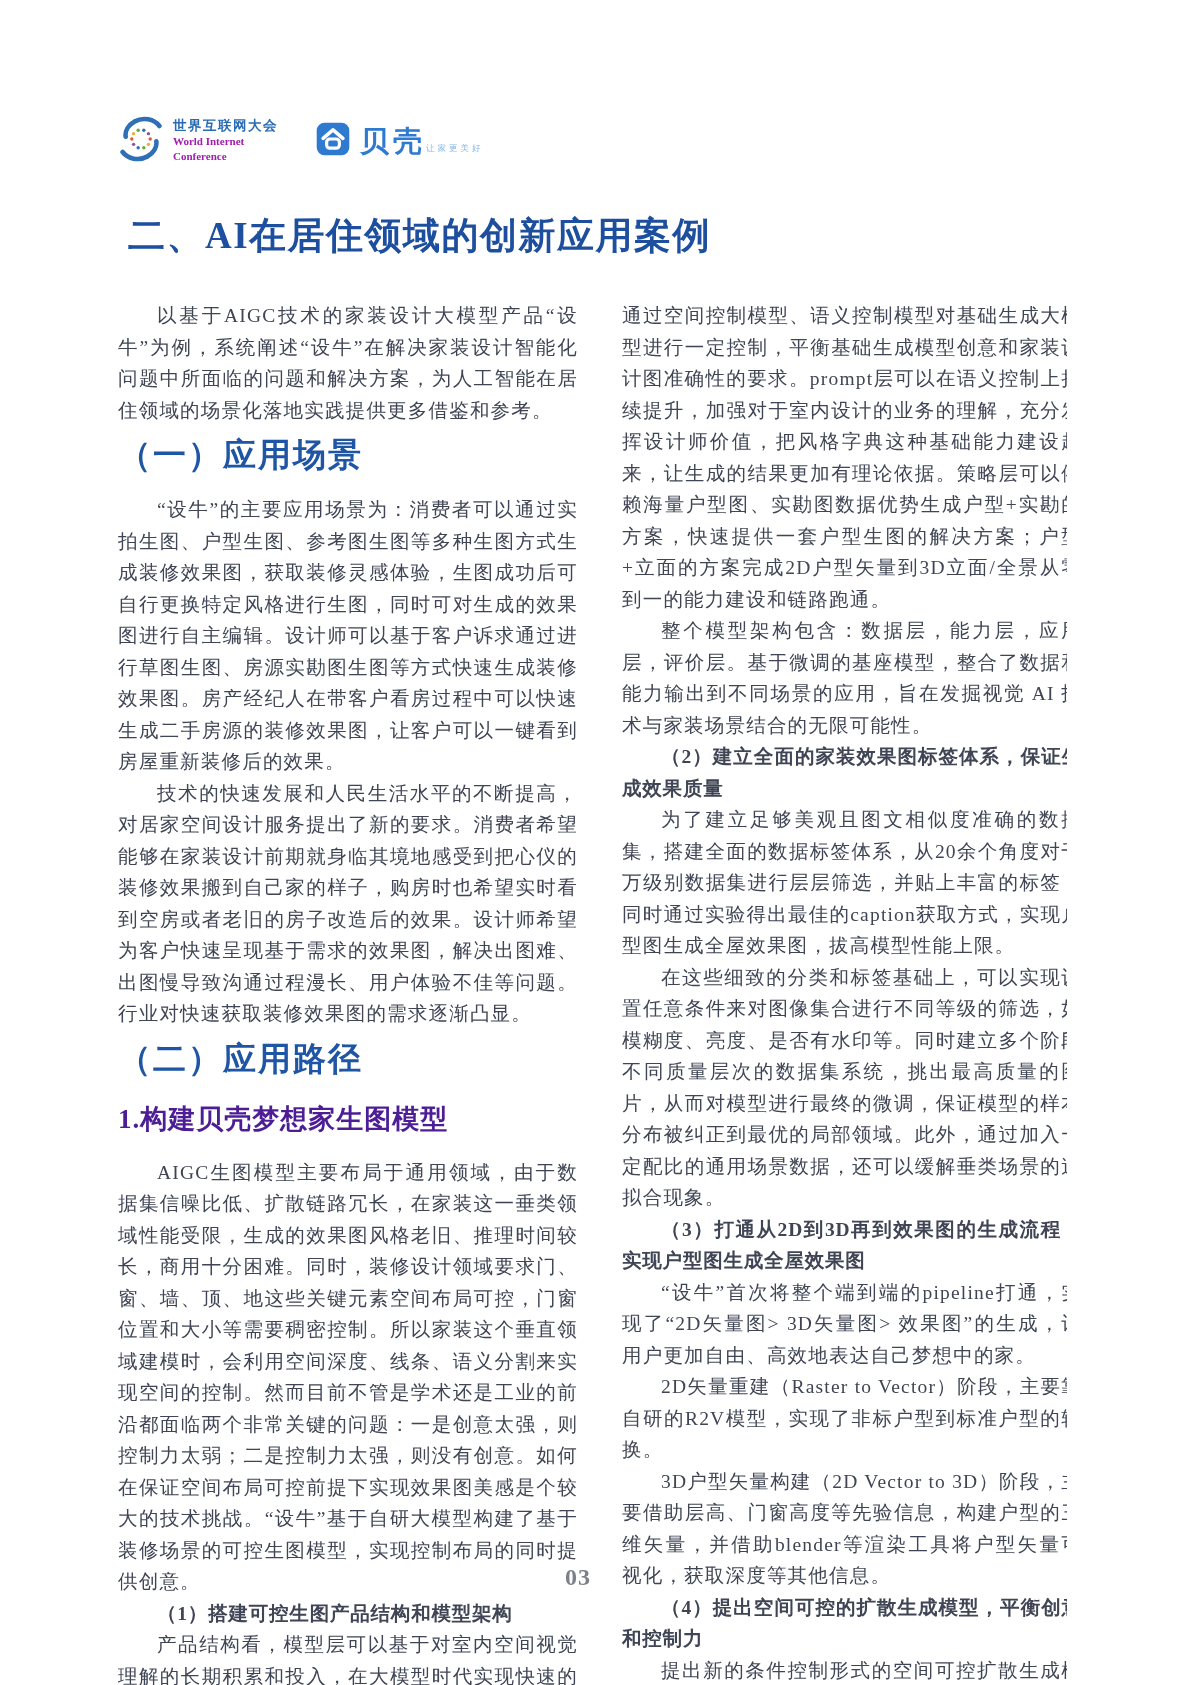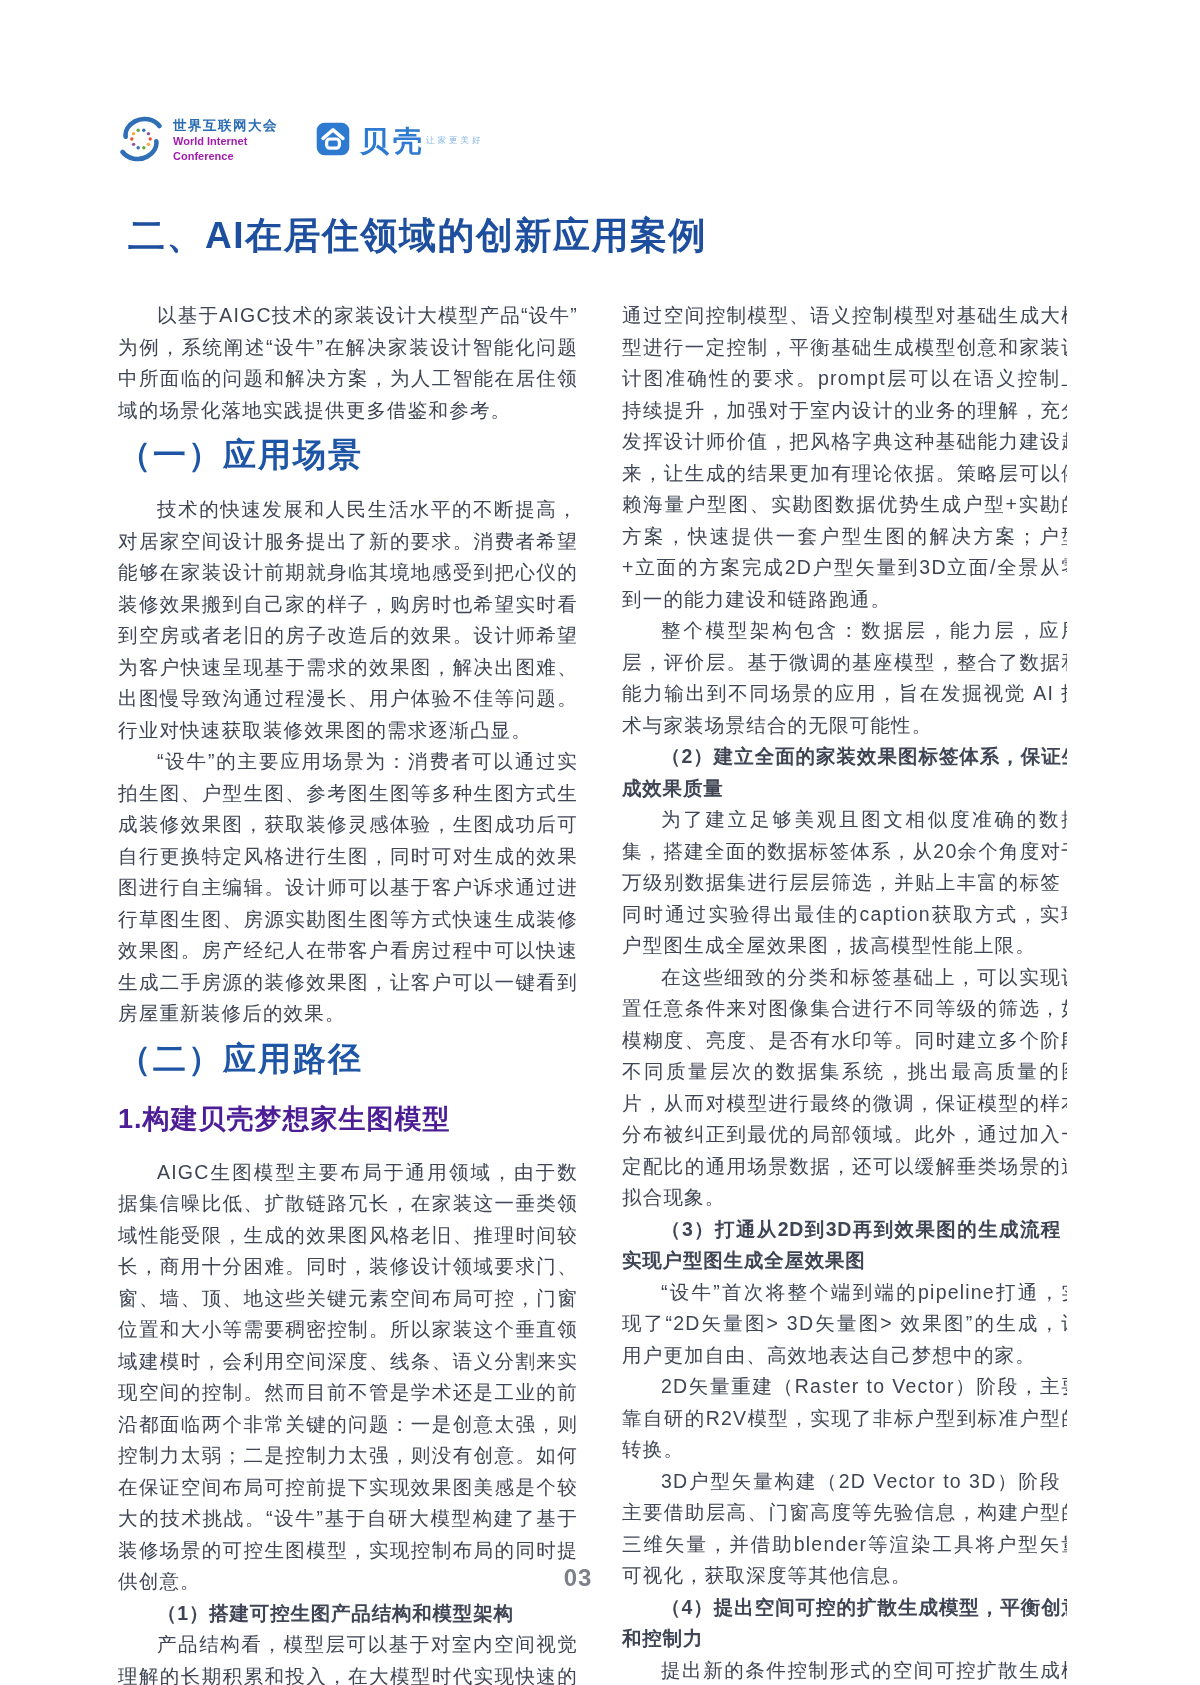--- a/index.html
+++ b/index.html
@@ -1,30 +1,30 @@
 <!DOCTYPE html>
 <html lang="zh"><head>
 <meta charset="utf-8">
 <style>
   html,body { margin:0; padding:0; background:#ffffff; }
   .page {
     position:relative; width:1067px; height:1685px; background:#ffffff;
-    font-family:Liberation Sans, sans-serif; overflow:hidden;
+    font-family:Liberation Serif, serif; overflow:hidden;
   }
 
   
   .logos { position:absolute; top:116px; left:118px; display:flex; align-items:center; gap:38px; }
   .wic { display:flex; align-items:center; gap:9px; }
   .wic-text { display:flex; flex-direction:column; justify-content:center; }
   .wic-cn { color:#2a6cb3; font-weight:700; font-size:13.5px; letter-spacing:1.5px; line-height:16px; }
   .wic-en { color:#a21caf; font-weight:600; font-size:11px; line-height:15px; }
   .beike { display:flex; align-items:center; gap:10px; }
   .beike-text { display:flex; flex-direction:row; }
   .beike-brand { color:#2e7ad1; font-weight:700; font-size:29px; letter-spacing:4px; line-height:30px; }
-  .beike-tagline { color:#85b6e4; font-size:8.5px; letter-spacing:3px; text-align:right; margin-top:9px; }
+  .beike-tagline { color:#85b6e4; font-size:8.5px; letter-spacing:3px; text-align:right; margin-top:17px; }
 
   
   .main-title {
     position:absolute; top:212px; left:128px; margin:0;
     font-size:37px; font-weight:800; color:#1d4f9e; letter-spacing:1.5px; line-height:48px;
   }
 
   
   .columns { position:absolute; top:300px; left:118px; width:964px; display:flex; gap:44px; }
   .col { width:460px; }
@@ -96,22 +96,22 @@
     </div>
   </header>
 
   <h1 class="main-title">二、AI在居住领域的创新应用案例</h1>
 
   <div class="columns">
 
     <div class="col">
       <p class="body">以基于AIGC技术的家装设计大模型产品“设牛”为例，系统阐述“设牛”在解决家装设计智能化问题中所面临的问题和解决方案，为人工智能在居住领域的场景化落地实践提供更多借鉴和参考。</p>
       <h2 class="section">（一）应用场景</h2>
+      <p class="body">“设牛”的主要应用场景为：消费者可以通过实拍生图、户型生图、参考图生图等多种生图方式生成装修效果图，获取装修灵感体验，生图成功后可自行更换特定风格进行生图，同时可对生成的效果图进行自主编辑。设计师可以基于客户诉求通过进行草图生图、房源实勘图生图等方式快速生成装修效果图。房产经纪人在带客户看房过程中可以快速生成二手房源的装修效果图，让客户可以一键看到房屋重新装修后的效果。</p>
       <p class="body">技术的快速发展和人民生活水平的不断提高，对居家空间设计服务提出了新的要求。消费者希望能够在家装设计前期就身临其境地感受到把心仪的装修效果搬到自己家的样子，购房时也希望实时看到空房或者老旧的房子改造后的效果。设计师希望为客户快速呈现基于需求的效果图，解决出图难、出图慢导致沟通过程漫长、用户体验不佳等问题。行业对快速获取装修效果图的需求逐渐凸显。</p>
-      <p class="body">“设牛”的主要应用场景为：消费者可以通过实拍生图、户型生图、参考图生图等多种生图方式生成装修效果图，获取装修灵感体验，生图成功后可自行更换特定风格进行生图，同时可对生成的效果图进行自主编辑。设计师可以基于客户诉求通过进行草图生图、房源实勘图生图等方式快速生成装修效果图。房产经纪人在带客户看房过程中可以快速生成二手房源的装修效果图，让客户可以一键看到房屋重新装修后的效果。</p>
       <h2 class="section second">（二）应用路径</h2>
       <h3 class="subsection">1.构建贝壳梦想家生图模型</h3>
       <p class="body">AIGC生图模型主要布局于通用领域，由于数据集信噪比低、扩散链路冗长，在家装这一垂类领域性能受限，生成的效果图风格老旧、推理时间较长，商用十分困难。同时，装修设计领域要求门、窗、墙、顶、地这些关键元素空间布局可控，门窗位置和大小等需要稠密控制。所以家装这个垂直领域建模时，会利用空间深度、线条、语义分割来实现空间的控制。然而目前不管是学术还是工业的前沿都面临两个非常关键的问题：一是创意太强，则控制力太弱；二是控制力太强，则没有创意。如何在保证空间布局可控前提下实现效果图美感是个较大的技术挑战。“设牛”基于自研大模型构建了基于装修场景的可控生图模型，实现控制布局的同时提供创意。</p>
       <p class="body bold">（1）搭建可控生图产品结构和模型架构</p>
       <p class="body">产品结构看，模型层可以基于对室内空间视觉理解的长期积累和投入，在大模型时代实现快速的能力迁移和迭代；</p>
     </div>
 
     <div class="col">
       <p class="body" style="text-indent:0;">通过空间控制模型、语义控制模型对基础生成大模型进行一定控制，平衡基础生成模型创意和家装设计图准确性的要求。prompt层可以在语义控制上持续提升，加强对于室内设计的业务的理解，充分发挥设计师价值，把风格字典这种基础能力建设起来，让生成的结果更加有理论依据。策略层可以依赖海量户型图、实勘图数据优势生成户型+实勘的方案，快速提供一套户型生图的解决方案；户型+立面的方案完成2D户型矢量到3D立面/全景从零到一的能力建设和链路跑通。</p>
       <p class="body">整个模型架构包含：数据层，能力层，应用层，评价层。基于微调的基座模型，整合了数据和能力输出到不同场景的应用，旨在发掘视觉 AI 技术与家装场景结合的无限可能性。</p>

